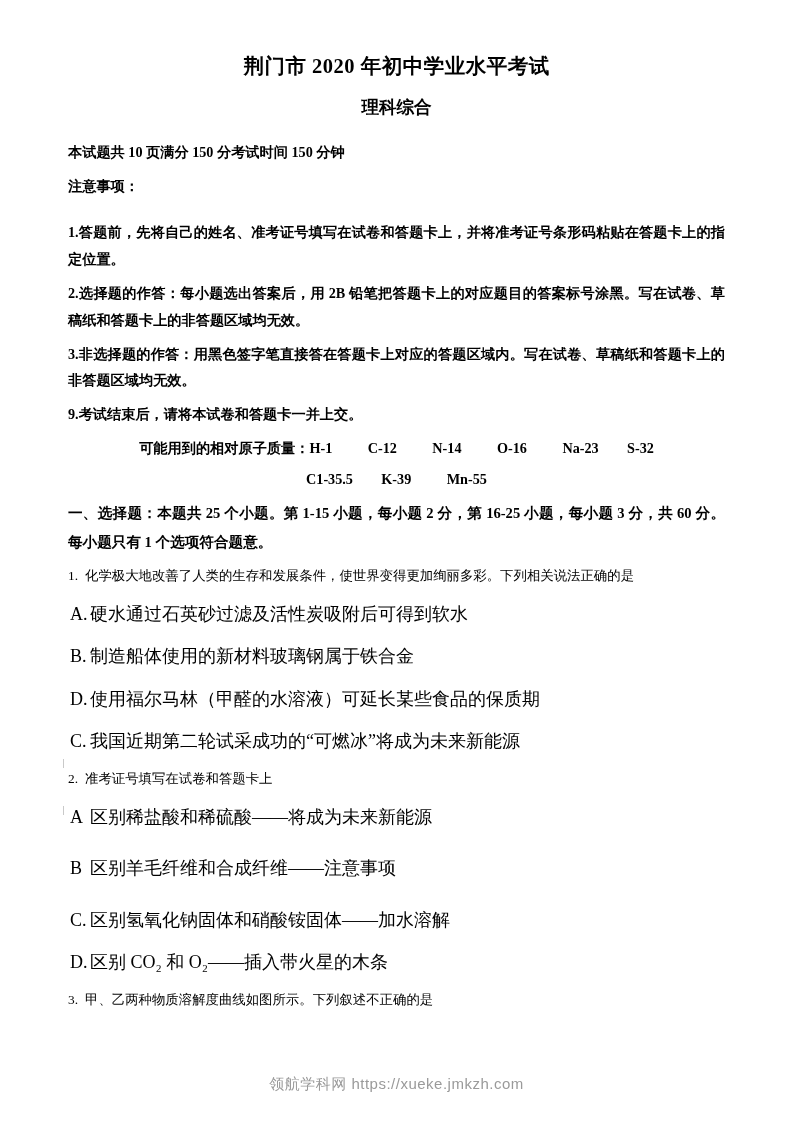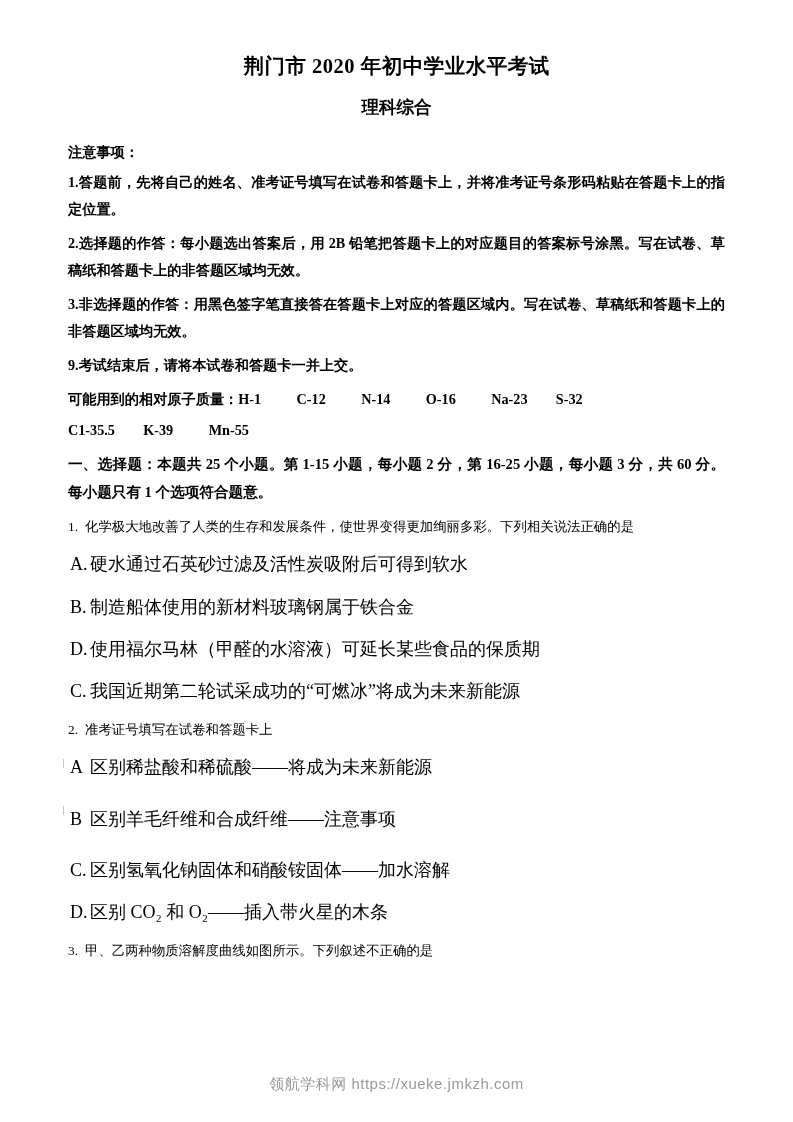--- a/index.html
+++ b/index.html
@@ -39,35 +39,36 @@
     line-height: 1.4;
   }
   .bold-line {
     font-size: 14.2px;
     font-weight: bold;
     line-height: 1.95;
     margin: 0 0 6px 0;
     text-align: justify;
   }
   .bold-line.tight {
-    margin-bottom: 2px;
+    margin-bottom: 18px;
   }
   .note-block p {
     font-size: 14.2px;
     font-weight: bold;
     line-height: 1.9;
     margin: 0 0 7px 0;
     text-align: justify;
   }
   .mass-line {
     font-size: 14.2px;
     font-weight: bold;
     line-height: 1.9;
     margin: 0 0 4px 0;
     white-space: pre;
+    text-align: center;
   }
   .section-head {
     font-size: 14.6px;
     font-weight: bold;
     line-height: 1.95;
     margin: 6px 0 8px 0;
     text-align: justify;
   }
   .q {
     font-size: 13.4px;
@@ -113,20 +114,21 @@
   }
 </style>
 </head>
 <body>
 
 <div class="page">
 
   <div class="title-main">荆门市 2020 年初中学业水平考试</div>
   <div class="title-sub">理科综合</div>
 
+  <div class="bold-line">本试题共 10 页满分 150 分考试时间 150 分钟</div>
   <div class="bold-line tight">注意事项：</div>
 
   <div class="note-block">
     <p>1.答题前，先将自己的姓名、准考证号填写在试卷和答题卡上，并将准考证号条形码粘贴在答题卡上的指定位置。</p>
     <p>2.选择题的作答：每小题选出答案后，用 2B 铅笔把答题卡上的对应题目的答案标号涂黑。写在试卷、草稿纸和答题卡上的非答题区域均无效。</p>
     <p>3.非选择题的作答：用黑色签字笔直接答在答题卡上对应的答题区域内。写在试卷、草稿纸和答题卡上的非答题区域均无效。</p>
     <p>9.考试结束后，请将本试卷和答题卡一并上交。</p>
   </div>
 
   <div class="mass-line"><span>可能用到的相对原子质量：</span><span>H-1          C-12          N-14          O-16          Na-23        S-32</span></div>

